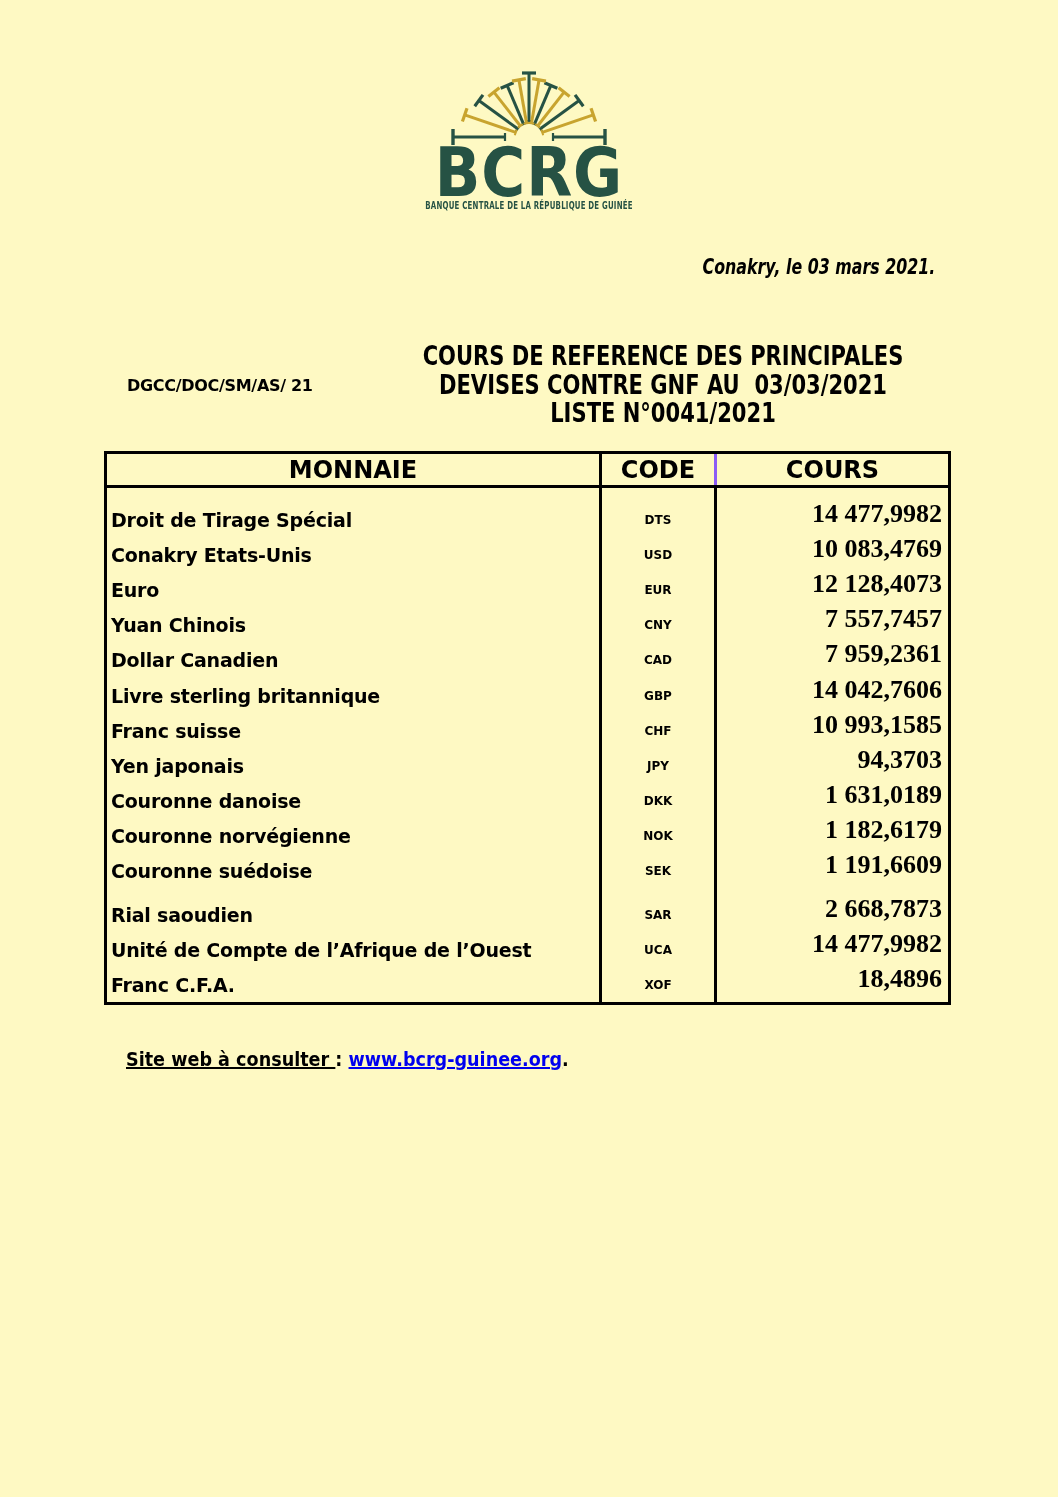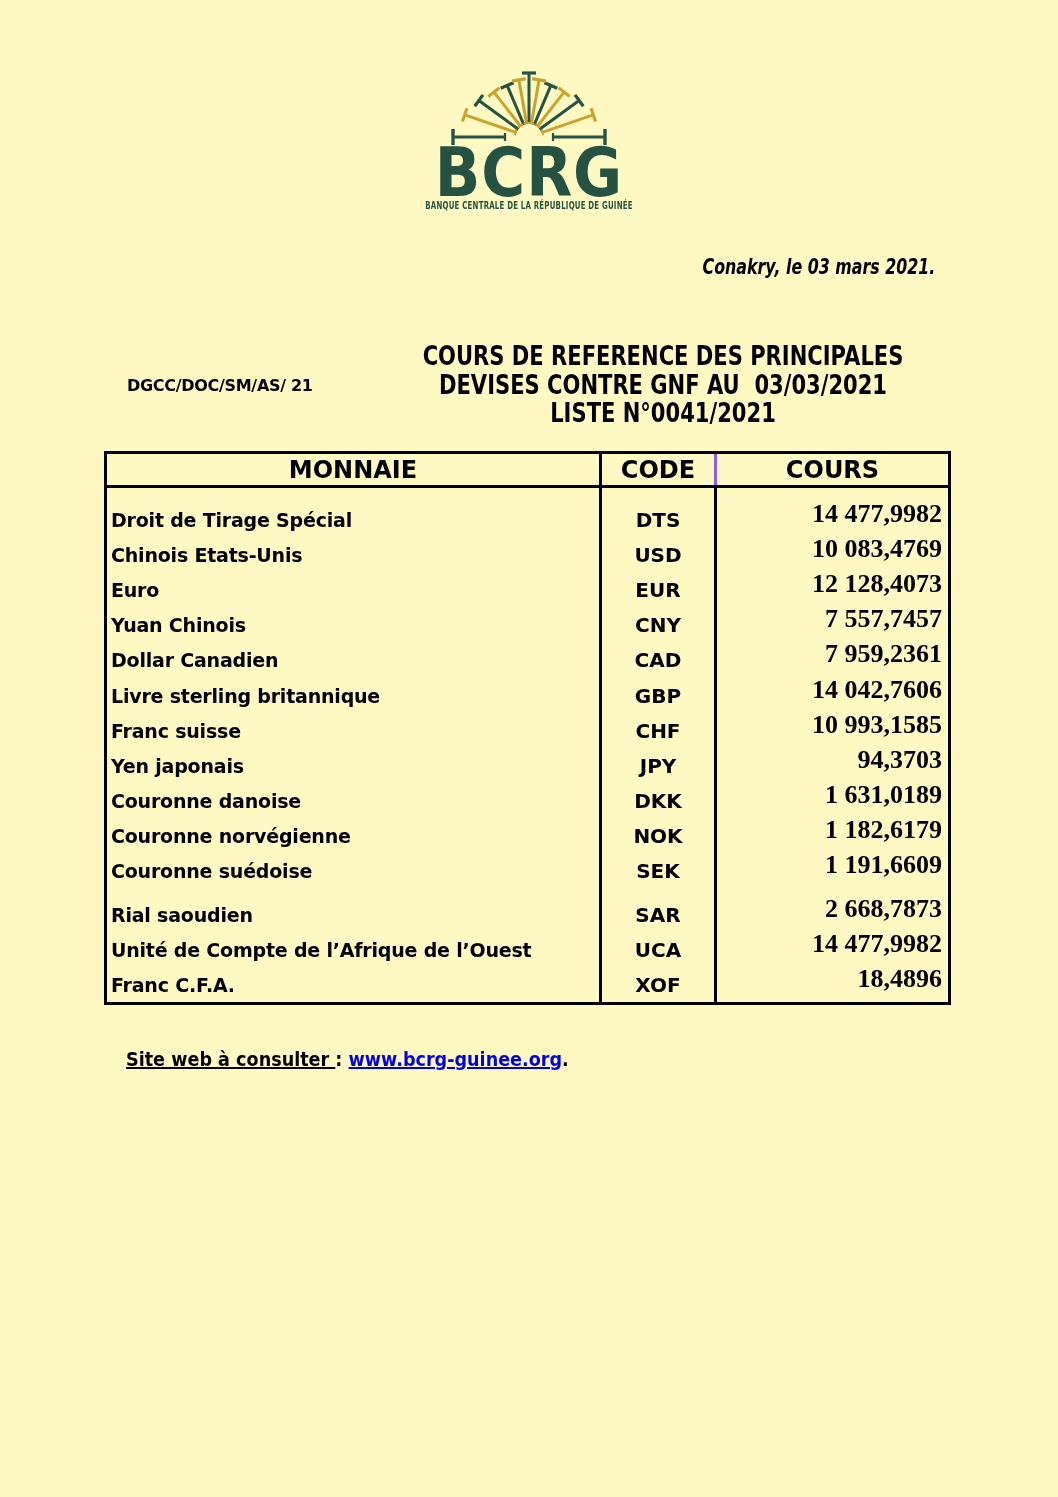--- a/index.html
+++ b/index.html
@@ -79,21 +79,21 @@
   .col > div { height:35.2px; flex:0 0 35.2px; display:flex; align-items:center; }
   .col > div:nth-of-type(12) { margin-top:8px; }  
 
   .cell-name {
     padding-left:4px; justify-content:flex-start;
     font-size:19px; font-weight:bold; letter-spacing:-0.2px;
     transform:translateY(2px); white-space:nowrap;
   }
   .cell-code {
     justify-content:center;
-    font-size:20px; font-weight:bold;
+    font-size:12px; font-weight:bold;
     transform:translateY(2px);
     text-align:center;
   }
   .cell-cours {
     padding-right:6px; justify-content:flex-end;
     font-family:"Liberation Serif", serif;
     font-size:26px; font-weight:bold;
     transform:translateY(-4px); white-space:pre;padding-left:12px;
   }
 
@@ -204,21 +204,21 @@
   <div class="rates-table">
     <div class="thead">
       <div class="hcell hc-monnaie">MONNAIE</div>
       <div class="hcell hc-code">CODE</div>
       <div class="hcell hc-cours">COURS</div>
     </div>
     <div class="tbody">
       <div class="col col-names">
 
       <div class="cell-name">Droit de Tirage Spécial</div>
-          <div class="cell-name">Chinois Etats-Unis</div>
+          <div class="cell-name">Conakry Etats-Unis</div>
           <div class="cell-name">Euro</div>
           <div class="cell-name">Yuan Chinois</div>
           <div class="cell-name">Dollar Canadien</div>
           <div class="cell-name">Livre sterling britannique</div>
           <div class="cell-name">Franc suisse</div>
           <div class="cell-name">Yen japonais</div>
           <div class="cell-name">Couronne danoise</div>
           <div class="cell-name">Couronne norvégienne</div>
           <div class="cell-name">Couronne suédoise</div>
           <div class="cell-name">Rial saoudien</div>

